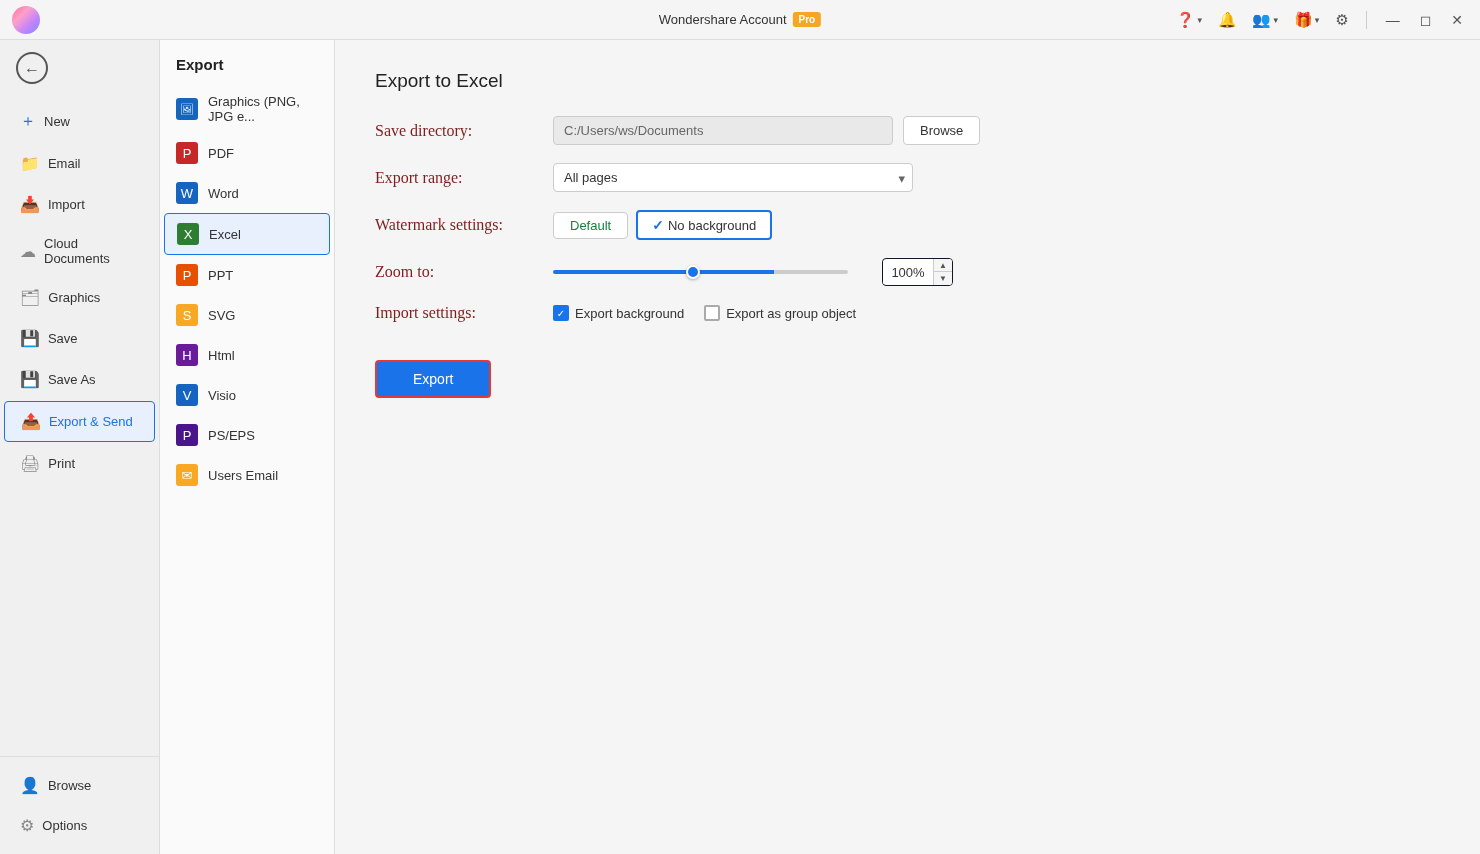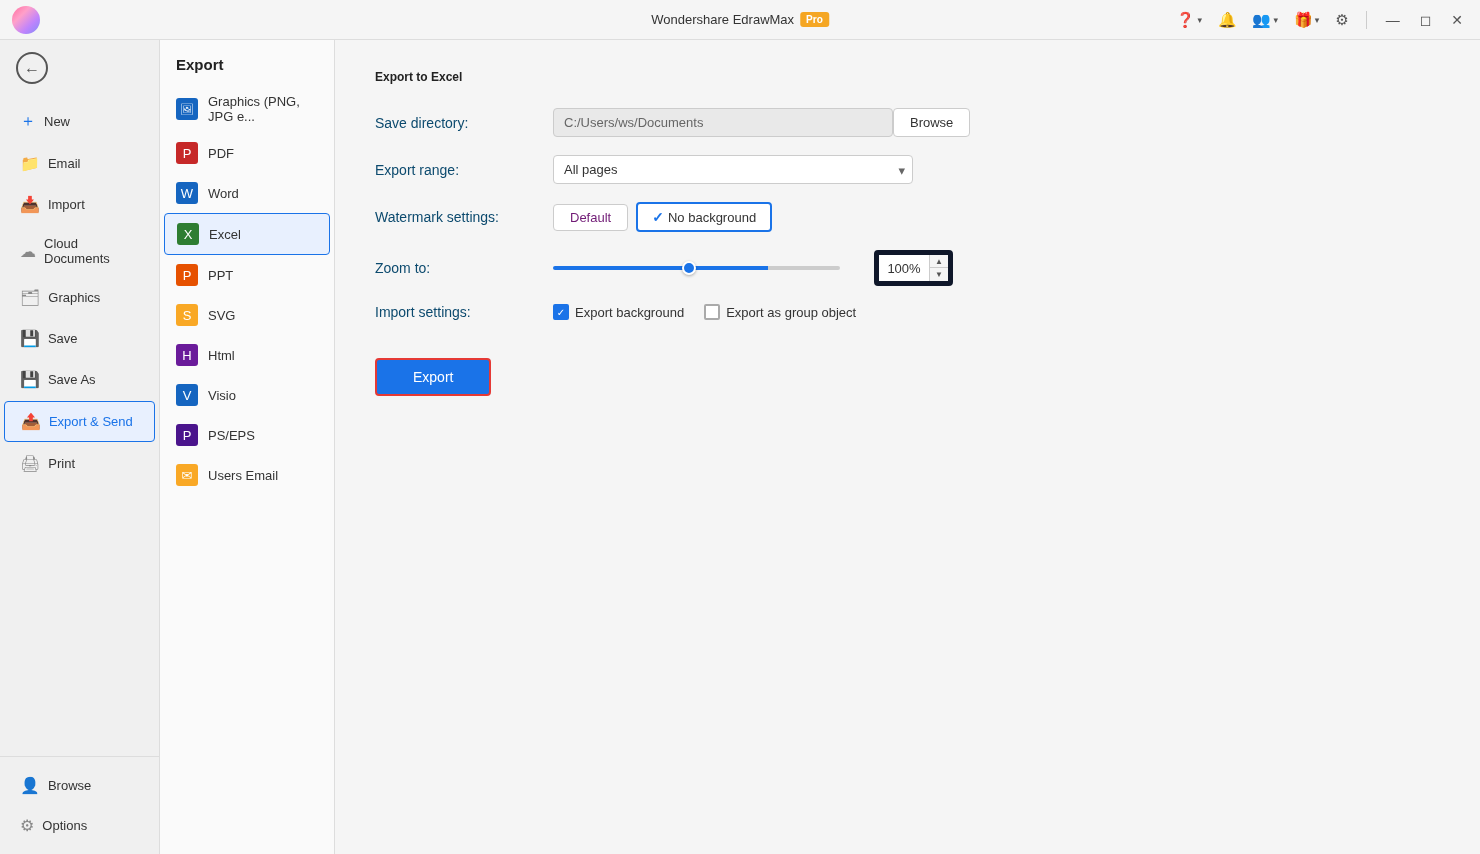--- a/index.html
+++ b/index.html
@@ -179,40 +179,42 @@
     }
 
     
     .main-content {
       flex: 1;
       background: #f5f5f5;
       padding: 30px 40px;
       overflow-y: auto;
     }
     .content-title {
-      font-size: 12px;
-      font-weight: 700;
+      font-size: 19px;
+      font-weight: 400;
       color: #222;
       margin-bottom: 24px;
     }
     .form-row {
       display: flex;
       align-items: center;
       margin-bottom: 18px;
       gap: 0;
     }
     .form-label {
       width: 150px;
-      font-size: 14px;
-      color: #0c4a6e;
+      font-size: 16px;
+      color: #7f1d1d;
       flex-shrink: 0;
+      font-family: Liberation Serif, serif;
     }
     .form-control-group {
       display: flex;
       align-items: flex-start;
+      gap: 10px;
       flex: 1;
       padding-left: 28px;
     }
     .form-input {
       background: #e9e9e9;
       border: 1px solid #ccc;
       border-radius: 4px;
       padding: 6px 10px;
       font-size: 13px;
       color: #666;
@@ -266,21 +268,21 @@
       align-items: center;
       gap: 8px;
     }
     .default-btn {
       background: white;
       border: 1px solid #ccc;
       border-radius: 4px;
       padding: 5px 16px;
       font-size: 13px;
       cursor: pointer;
-      color: #701a75;
+      color: #15803d;
     }
     .no-watermark-btn {
       background: white;
       border: 2px solid #1a73e8;
       border-radius: 4px;
       padding: 5px 14px;
       font-size: 13px;
       cursor: pointer;
       color: #333;
       display: flex;
@@ -314,21 +316,21 @@
       height: 14px;
       border-radius: 50%;
       background: #1a73e8;
       cursor: pointer;
       border: 2px solid white;
       box-shadow: 0 1px 3px rgba(0,0,0,0.3);
     }
     .zoom-value-group {
       display: flex;
       align-items: center;
-      border: 5px solid #0f172a;
+      border: 1px solid #0f172a;
       border-radius: 4px;
       background: white;
       overflow: hidden;
       margin-left: 24px;
     }
     .zoom-value {
       padding: 4px 8px;
       font-size: 13px;
       color: #333;
       border: none;
@@ -425,21 +427,21 @@
     .sidebar-icon-options { color: #888; font-size: 16px; }
   </style>
 </head>
 <body>
 
 <div class="titlebar">
   <div style="width:120px; display:flex; align-items:center;">
     <div class="avatar"></div>
   </div>
   <div class="titlebar-center">
-    <span>Wondershare EdrawMax</span>
+    <span>Wondershare Account</span>
     <span class="pro-badge">Pro</span>
   </div>
   <div class="titlebar-right">
     <button class="titlebar-icon-btn">❓<span style="font-size:9px;">▾</span></button>
     <button class="titlebar-icon-btn">🔔</button>
     <button class="titlebar-icon-btn">👥<span style="font-size:9px;">▾</span></button>
     <button class="titlebar-icon-btn">🎁<span style="font-size:9px;">▾</span></button>
     <button class="titlebar-icon-btn">⚙</button>
     <div style="width:1px; height:18px; background:#ccc; margin: 0 4px;"></div>
     <button class="titlebar-btn">—</button>

